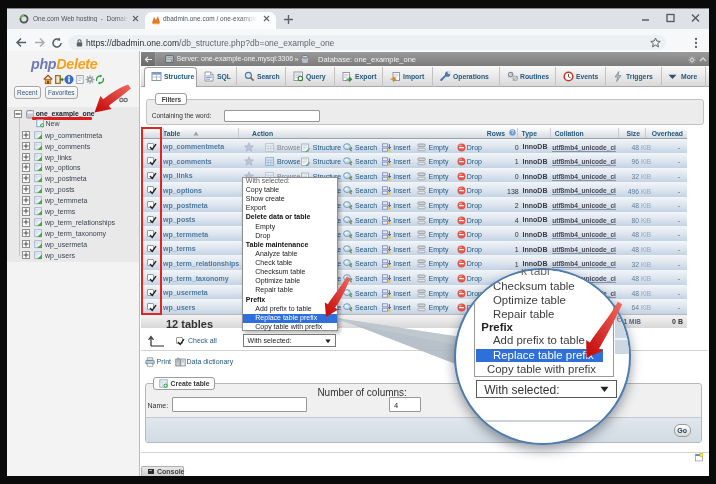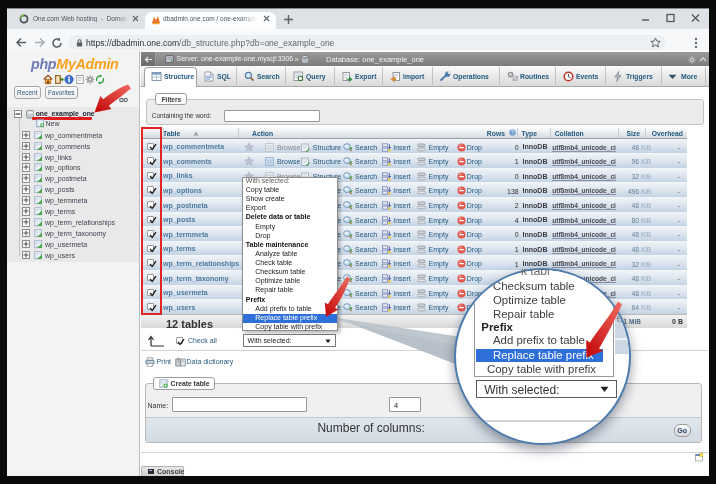--- a/index.html
+++ b/index.html
@@ -87,21 +87,21 @@
 <svg class="a" style="left:650px;top:37px" width="11" height="11" viewBox="0 0 11 11">
  <path d="M5.5,1 L6.9,4.1 L10.2,4.4 L7.7,6.6 L8.5,9.9 L5.5,8.1 L2.5,9.9 L3.3,6.6 L0.8,4.4 L4.1,4.1 Z" fill="none" stroke="#5f6368" stroke-width="1"></path>
 </svg>
 <svg class="a" style="left:694px;top:36.5px" width="4" height="12" viewBox="0 0 4 12">
  <circle cx="2" cy="2" r="1.15" fill="#5f6368"></circle>
     <circle cx="2" cy="6" r="1.15" fill="#5f6368"></circle>
     <circle cx="2" cy="10" r="1.15" fill="#5f6368"></circle>
 </svg>
 
 <div class="a" id="sidebar"></div>
-<div class="a" style="left:31px;top:55.5px;font-size:14.3px;font-style:italic;font-weight:bold;letter-spacing:-0.3px"><span style="color:#6e79b7">php</span><span style="color:#f8a11c">MyAdmin</span></div>
+<div class="a" style="left:31px;top:55.5px;font-size:14.3px;font-style:italic;font-weight:bold;letter-spacing:-0.3px"><span style="color:#6e79b7">php</span><span style="color:#f8a11c">Delete</span></div>
 
 <svg class="a" style="left:43.4px;top:73.5px" width="10" height="11" viewBox="0 0 11 11">
  <path d="M0.8,5.5 L5.5,1 L10.2,5.5" fill="none" stroke="#9b4a12" stroke-width="1.4"></path>
  <rect x="2.4" y="5.2" width="6.2" height="5" fill="#e8a33d" stroke="#9b4a12" stroke-width="0.7"></rect>
  <rect x="4.4" y="6.8" width="2.2" height="3.4" fill="#7a4a12"></rect>
 </svg>
 <svg class="a" style="left:53.8px;top:73.5px" width="10" height="11" viewBox="0 0 11 11">
  <rect x="1.5" y="1" width="5.5" height="9" fill="#c98a3d" stroke="#7a5a1a" stroke-width="0.8"></rect>
  <rect x="2.6" y="2" width="3.2" height="7" fill="#f3e6c8"></rect>
  <path d="M6.5,5.5 H10 M8.4,3.8 L10,5.5 L8.4,7.2" stroke="#3a7a1a" stroke-width="1.2" fill="none"></path>
@@ -297,21 +297,21 @@
  <path d="M1.5,2.6 H7.4 M1.5,4.4 H7.4" stroke="#7f868e" stroke-width="0.7"></path>
     <circle cx="6.6" cy="5.8" r="0.8" fill="#3c9e3c"></circle>
 </svg>
 <div class="a" style="left:176.5px;top:55.4px;font-size:7px;color:#f2f2f2;white-space:nowrap">Server: one-example-one.mysql:3306</div>
 <div class="a" style="left:294.5px;top:55px;font-size:7.5px;color:#e8e8e8">»</div>
 <svg class="a" style="left:301px;top:55px" width="8" height="8.6" viewBox="0 0 8 9">
  <ellipse cx="4" cy="1.9" rx="3.2" ry="1.4" fill="#dfe3e8"></ellipse>
  <path d="M0.8,1.9 V7 a3.2,1.4 0 0 0 6.4,0 V1.9" fill="#b8bec6"></path>
  <ellipse cx="4" cy="1.9" rx="3.2" ry="1.4" fill="none" stroke="#5a5f66" stroke-width="0.7"></ellipse>
 </svg>
-<div class="a" style="left:326px;top:55.2px;font-size:7.5px;color:#f2f2f2;white-space:nowrap">Database: one_example_one</div>
+<div class="a" style="left:318px;top:55.2px;font-size:7.5px;color:#f2f2f2;white-space:nowrap">Database: one_example_one</div>
 <svg class="a" style="left:688px;top:55.5px" width="8" height="8" viewBox="0 0 11 11">
  <circle cx="5.5" cy="5.5" r="2" fill="none" stroke="#d9d9d9" stroke-width="1.4"></circle>
  <path d="M5.5,0.5 V2.5 M5.5,8.5 V10.5 M0.5,5.5 H2.5 M8.5,5.5 H10.5 M2,2 L3.5,3.5 M7.5,7.5 L9,9 M9,2 L7.5,3.5 M3.5,7.5 L2,9" stroke="#d9d9d9" stroke-width="1.2"></path>
 </svg>
 <svg class="a" style="left:699px;top:57px" width="8" height="5" viewBox="0 0 8 5">
     <path d="M1,4 L4,1 L7,4" fill="none" stroke="#d9d9d9" stroke-width="1.3"></path>
   </svg>
 <div class="a" id="tabrow"></div>
 <div class="a ptab" id="atab" style="left:144px;width:53px"></div>
 <svg class="a" style="left:151px;top:71px" width="11" height="11" viewBox="0 0 11 11">
@@ -1071,21 +1071,21 @@
 <div class="a" style="left:146px;top:417px;width:555px;height:25px;background:linear-gradient(#e0e7ed,#d2dbe3);border-top:1px solid #c2c9d0;border-radius:0 0 2px 2px"></div>
 <div class="a legend" style="left:152.9px;top:377.3px;width:62.3px;height:12.6px;font-size:6.8px;color:#333">
  <svg width="9" height="9" viewBox="0 0 9 9" style="margin-right:3px">
   <rect x="0.8" y="0.8" width="7.4" height="7.4" fill="#f4f8fc" stroke="#93a9c2" stroke-width="0.9"></rect>
   <path d="M0.8,3 H8.2 M3.2,3 V8.2" stroke="#b9c9da" stroke-width="0.7"></path>
   <circle cx="6.6" cy="6.6" r="2.1" fill="#37a93c"></circle>
       <path d="M6.6,5.4 V7.8 M5.4,6.6 H7.8" stroke="#fff" stroke-width="0.8"></path>
  </svg>Create table</div>
 <div class="a" style="left:147.5px;top:401.8px;font-size:7px;color:#333">Name:</div>
 <div class="a inp" style="left:172.3px;top:397.2px;width:134.7px;height:15.3px"></div>
-<div class="a" style="left:317.4px;top:421px;font-size:12px;color:#333">Number of columns:</div>
+<div class="a" style="left:317.4px;top:387px;font-size:10px;color:#333">Number of columns:</div>
 <div class="a inp" style="left:388.9px;top:397.2px;width:32px;height:15.3px">
     <span style="position:absolute;left:4px;top:3.2px;font-size:7.5px;color:#222">4</span>
   </div>
 <div class="a" style="left:673.7px;top:424.3px;width:17px;height:12.6px;border:1px solid #9b9b9b;border-radius:6px;background:linear-gradient(#fdfdfd,#d8d8d8);display:flex;align-items:center;justify-content:center;font-size:7px;font-weight:bold;color:#1d3d5c">Go</div>
 
 <div class="a" style="left:141px;top:451.7px;width:567.5px;height:1px;background:#d4d4d4"></div>
 <svg class="a" style="left:694.5px;top:453.4px" width="8.5" height="8.5" viewBox="0 0 9 9">
  <rect x="0.6" y="1.4" width="7.4" height="7" fill="#fff" stroke="#9a9a9a" stroke-width="0.8"></rect>
  <rect x="0.6" y="1.4" width="7.4" height="1.8" fill="#5a88b8"></rect>
  <rect x="5.2" y="0.4" width="3.4" height="3.2" fill="#ffe24d" stroke="#c8a818" stroke-width="0.6"></rect>

